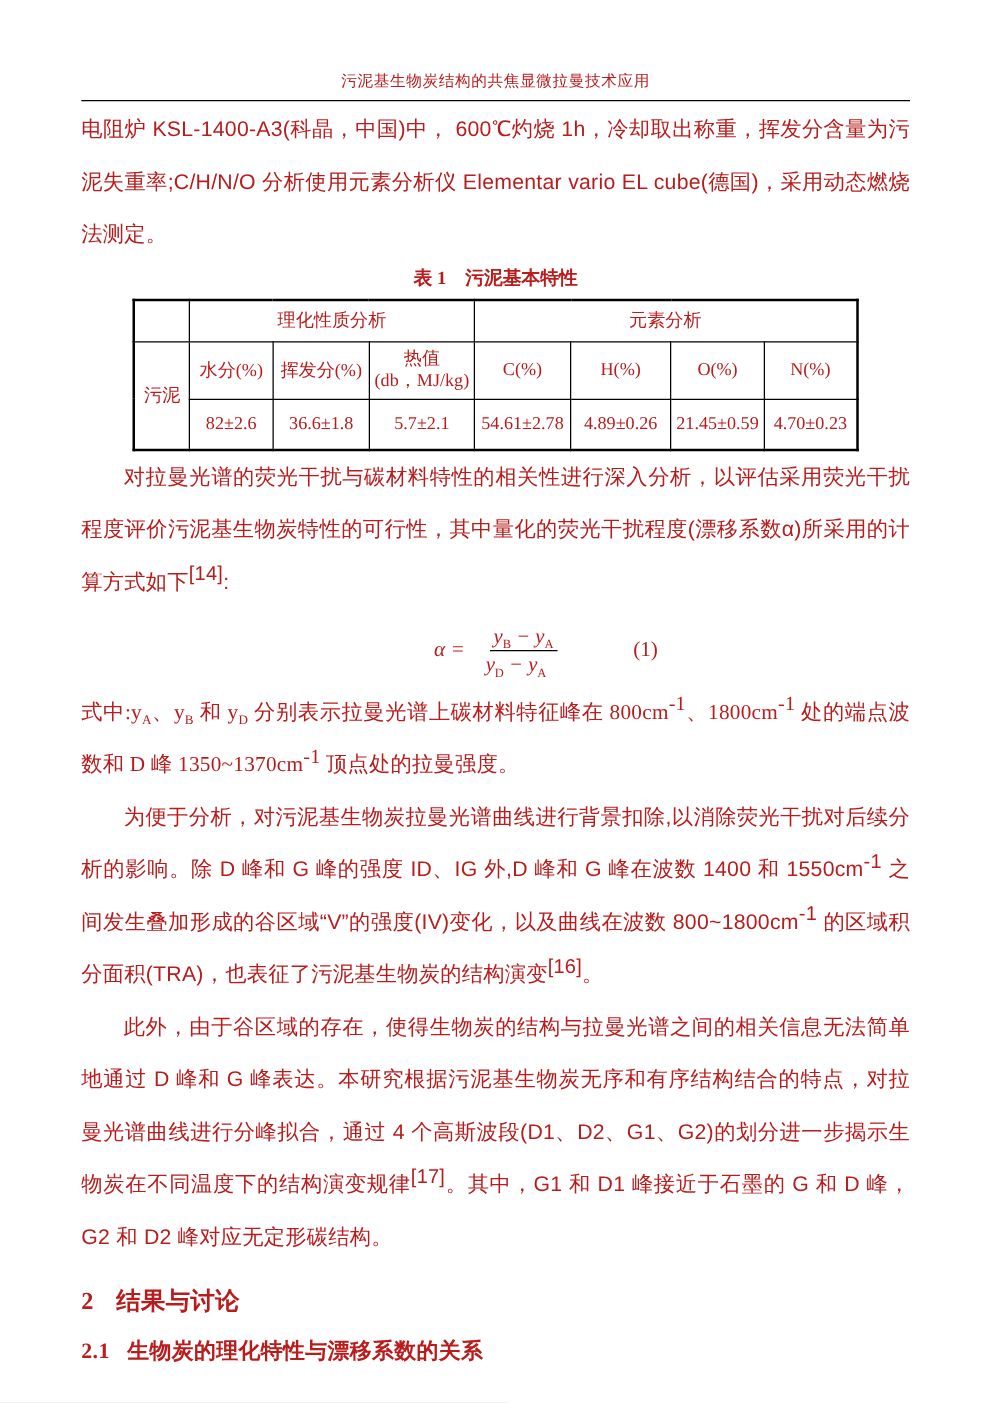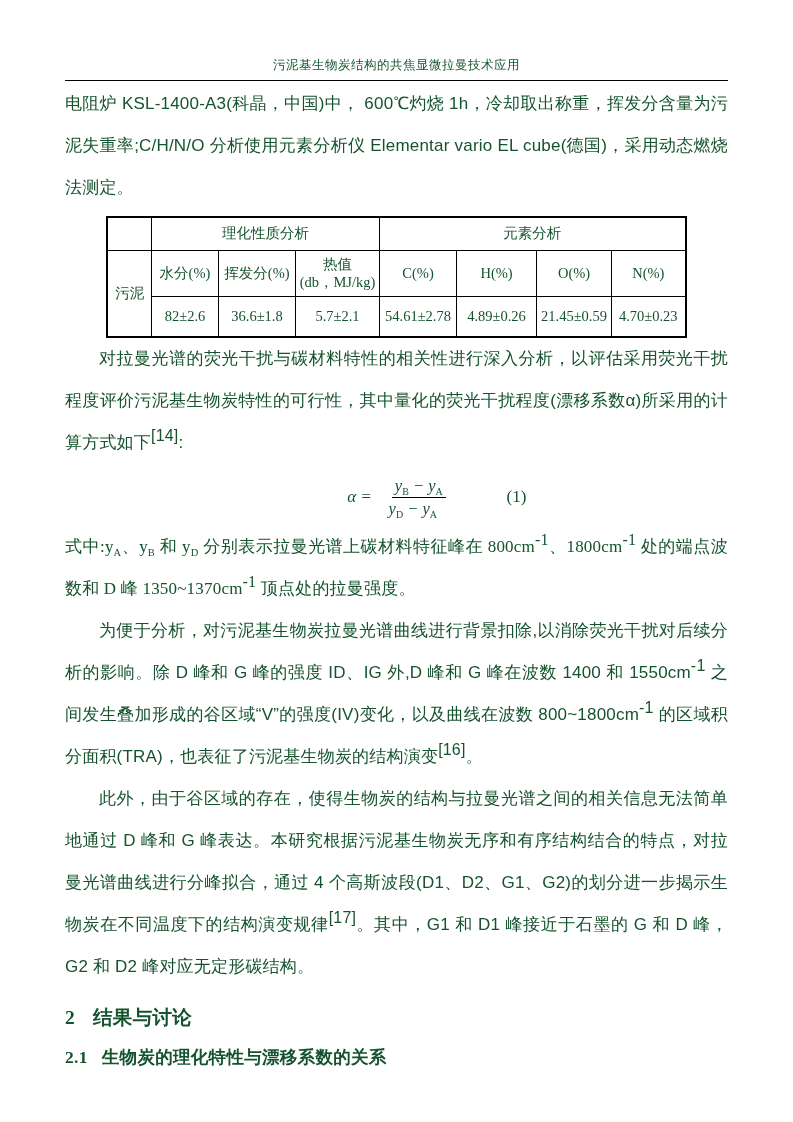--- a/index.html
+++ b/index.html
@@ -3,21 +3,21 @@
 <meta charset="utf-8">
 <style>
   * { margin: 0; padding: 0; box-sizing: border-box; }
   html, body { background: #e8e8e8; }
   .page {
     position: relative;
     width: 793px;
     height: 1122px;
     margin: 0 auto;
     background: #ffffff;
-    color: #14532d;
+    color: #b91c1c;
     font-family: "Liberation Sans", sans-serif;
     overflow: hidden;
   }
   .margins { padding: 0 65px; }
 
   
   .running-head {
     padding-top: 57px;
     text-align: center;
     font-family: "Liberation Serif", serif;
@@ -140,20 +140,21 @@
 <body>
 
 <div class="page">
   <div class="margins">
 
     <div class="running-head">污泥基生物炭结构的共焦显微拉曼技术应用</div>
     <div class="head-rule"></div>
 
     <div class="para first">电阻炉 KSL-1400-A3(科晶，中国)中， 600℃灼烧 1h，冷却取出称重，挥发分含量为污泥失重率;C/H/N/O 分析使用元素分析仪 Elementar vario EL cube(德国)，采用动态燃烧法测定。</div>
 
+    <div class="tbl-caption">表 1　污泥基本特性</div>
 
     <table class="props">
       <colgroup>
         <col style="width:44px">
           <col style="width:67px">
           <col style="width:77px">
           <col style="width:84px">
         <col style="width:77px">
           <col style="width:80px">
           <col style="width:75px">

